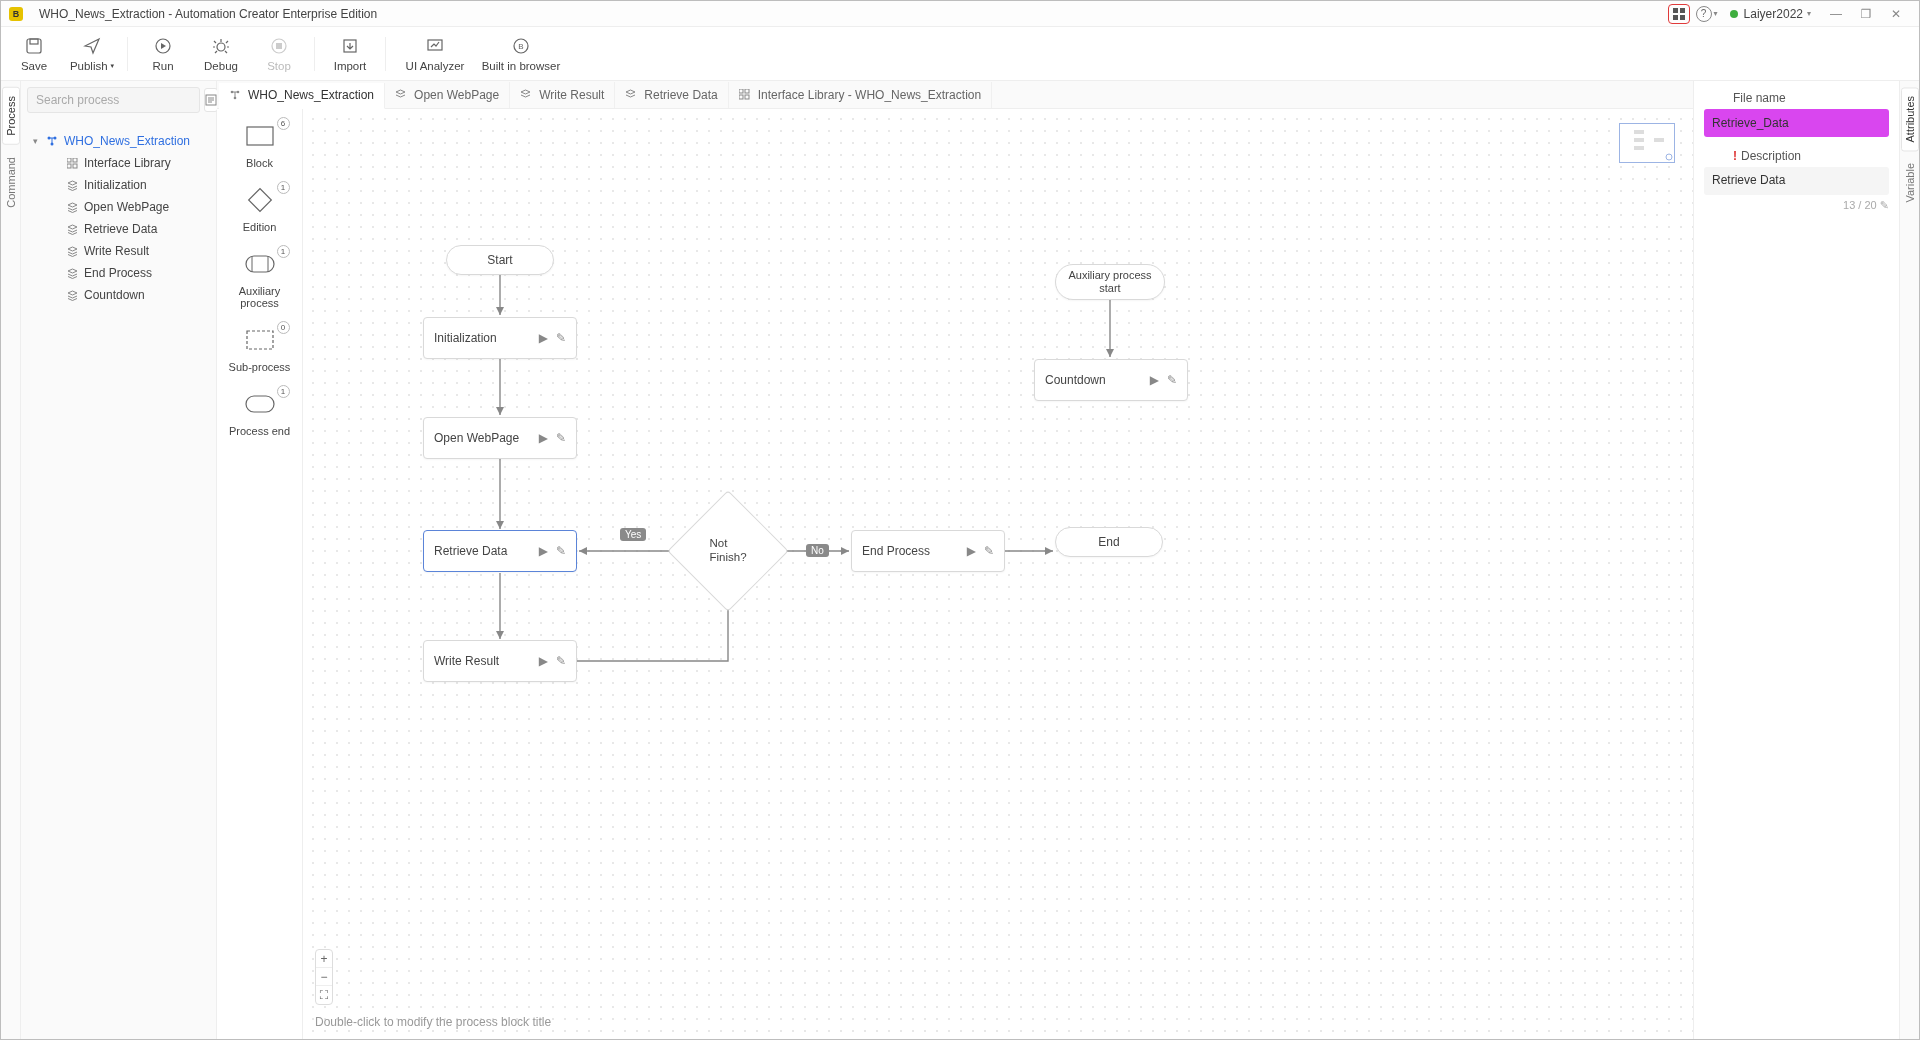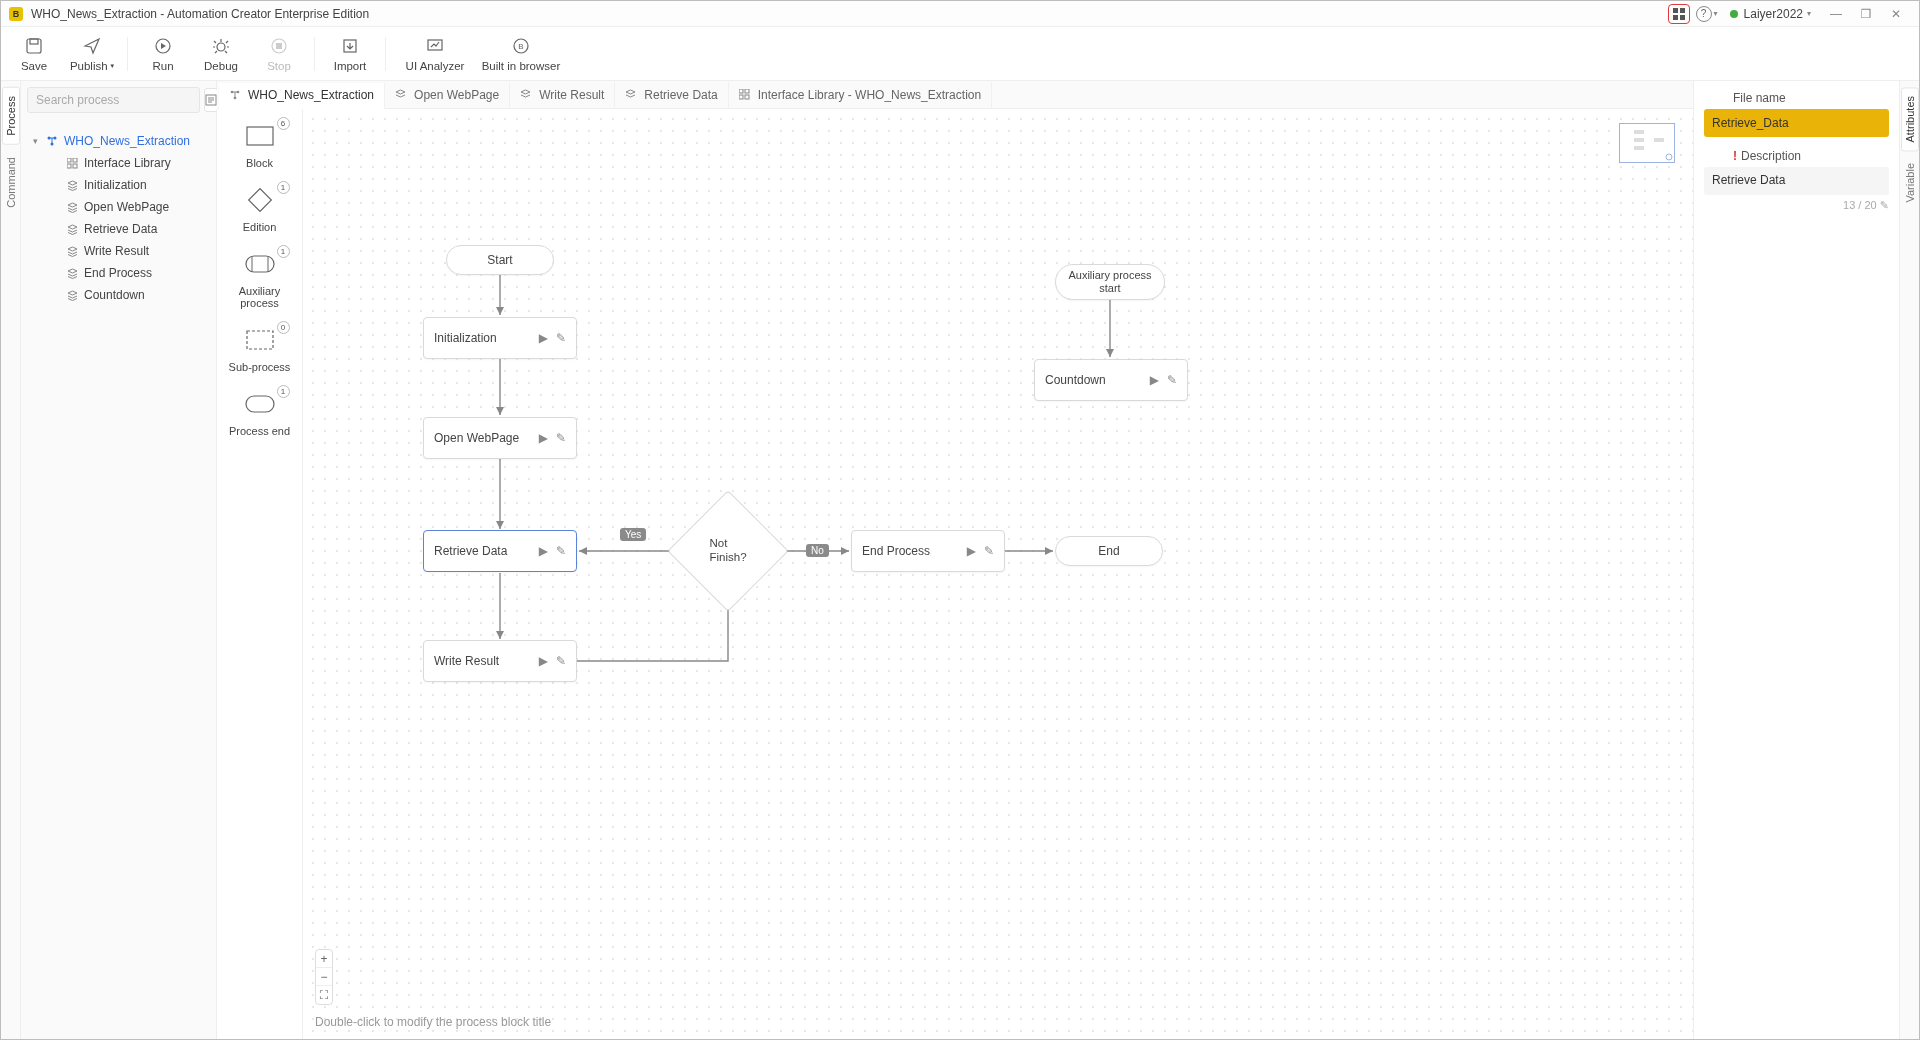--- a/index.html
+++ b/index.html
@@ -4,21 +4,21 @@
 <style>
 * { box-sizing: border-box; margin: 0; padding: 0; font-family: -apple-system, "Segoe UI", Arial, sans-serif; }
 html, body { width: 100%; height: 100%; overflow: hidden; }
 body { background: #fff; font-size: 12px; color: #333; }
 
 .app { display: flex; flex-direction: column; height: 100vh; border: 1px solid #bdbdbd; }
 
 
 .titlebar { height: 26px; display: flex; align-items: center; padding: 0 8px; border-bottom: 1px solid #eee; background: #fdfdfd; }
 .titlebar .app-icon { width: 14px; height: 14px; background: #e6c200; border-radius: 3px; margin-right: 8px; display: flex; align-items: center; justify-content: center; font-size: 9px; font-weight: bold; color: #333; }
-.titlebar .title { font-size: 12px; color: #444; }
+.titlebar .title { font-size: 12px; color: #444; margin-left: 8px; }
 .titlebar .spacer { flex: 1; }
 .titlebar .grid-btn { width: 22px; height: 20px; border: 1.5px solid #e03a3a; border-radius: 4px; display: flex; align-items: center; justify-content: center; margin-right: 6px; cursor: pointer; }
 .titlebar .grid-btn svg { width: 12px; height: 12px; }
 .titlebar .help { width: 16px; height: 16px; border-radius: 50%; border: 1px solid #888; display: flex; align-items: center; justify-content: center; font-size: 10px; color: #666; margin-right: 2px; cursor: pointer; }
 .titlebar .caret { font-size: 8px; color: #888; margin-right: 12px; }
 .titlebar .user { display: flex; align-items: center; font-size: 12px; color: #444; margin-right: 10px; cursor: pointer; }
 .titlebar .user .dot { width: 8px; height: 8px; background: #3fae3f; border-radius: 50%; margin-right: 6px; }
 .titlebar .win-controls { display: flex; }
 .titlebar .win-btn { width: 30px; height: 20px; display: flex; align-items: center; justify-content: center; color: #888; cursor: pointer; font-size: 12px; }
 
@@ -87,21 +87,21 @@
 .zoom-ctrl { position: absolute; left: 12px; bottom: 34px; width: 18px; border: 1px solid #ddd; border-radius: 4px; background: #fff; display: flex; flex-direction: column; }
 .zoom-ctrl div { height: 18px; display: flex; align-items: center; justify-content: center; color: #666; font-size: 12px; cursor: pointer; border-bottom: 1px solid #eee; }
 .zoom-ctrl div:last-child { border-bottom: none; }
 .hint { position: absolute; left: 12px; bottom: 10px; font-size: 12px; color: #999; }
 
 
 .right-tabs { width: 20px; border-left: 1px solid #eee; display: flex; flex-direction: column; align-items: center; padding-top: 6px; background: #fafafa; }
 .attrs { width: 206px; border-left: 1px solid #eee; padding: 10px 10px; display: flex; flex-direction: column; background: #fff; }
 .attr-label { font-size: 12px; color: #555; margin-bottom: 4px; display: flex; align-items: center; margin-left: 29px; }
 .attr-label .req { color: #d33; margin-right: 4px; font-weight: bold; }
-.attr-input { height: 28px; border: none; background: #eab308; border-radius: 3px; padding: 0 8px; font-size: 12px; color: #333; margin-bottom: 12px; }
+.attr-input { height: 28px; border: none; background: #d946ef; border-radius: 3px; padding: 0 8px; font-size: 12px; color: #333; margin-bottom: 12px; }
 .attr-textarea { min-height: 28px; border: none; background: #f5f5f5; border-radius: 3px; padding: 6px 8px; font-size: 12px; color: #333; resize: none; }
 .counter { font-size: 11px; color: #aaa; text-align: right; margin-top: 4px; }
 
 
 .output-bar { height: 22px; border-top: 1px solid #eee; background: #fafafa; display: flex; align-items: center; padding: 0 10px; font-size: 12px; color: #666; }
 
 svg { display: block; }
 </style>
 </head>
 <body>
@@ -477,21 +477,21 @@
 Finish?</div>
                 </div>
 
                 <div class="node block" style="left:548px;top:421px;">
                   <span>End Process</span>
                   <div class="node-acts">
                       <span>▶</span>
                       <span>✎</span>
                     </div>
                 </div>
-                <div class="node terminator" style="left:752px;top:427px;">
+                <div class="node terminator" style="left:752px;top:418px;">
                     <span>End</span>
                   </div>
 
                 <div class="node terminator" style="left:752px;top:155px;width:110px;height:36px;border-radius:18px;white-space:pre-line;text-align:center;font-size:11px;line-height:1.2;"><span>Auxiliary process
 start</span></div>
                 <div class="node block" style="left:731px;top:250px;">
                   <span>Countdown</span>
                   <div class="node-acts">
                       <span>▶</span>
                       <span>✎</span>

